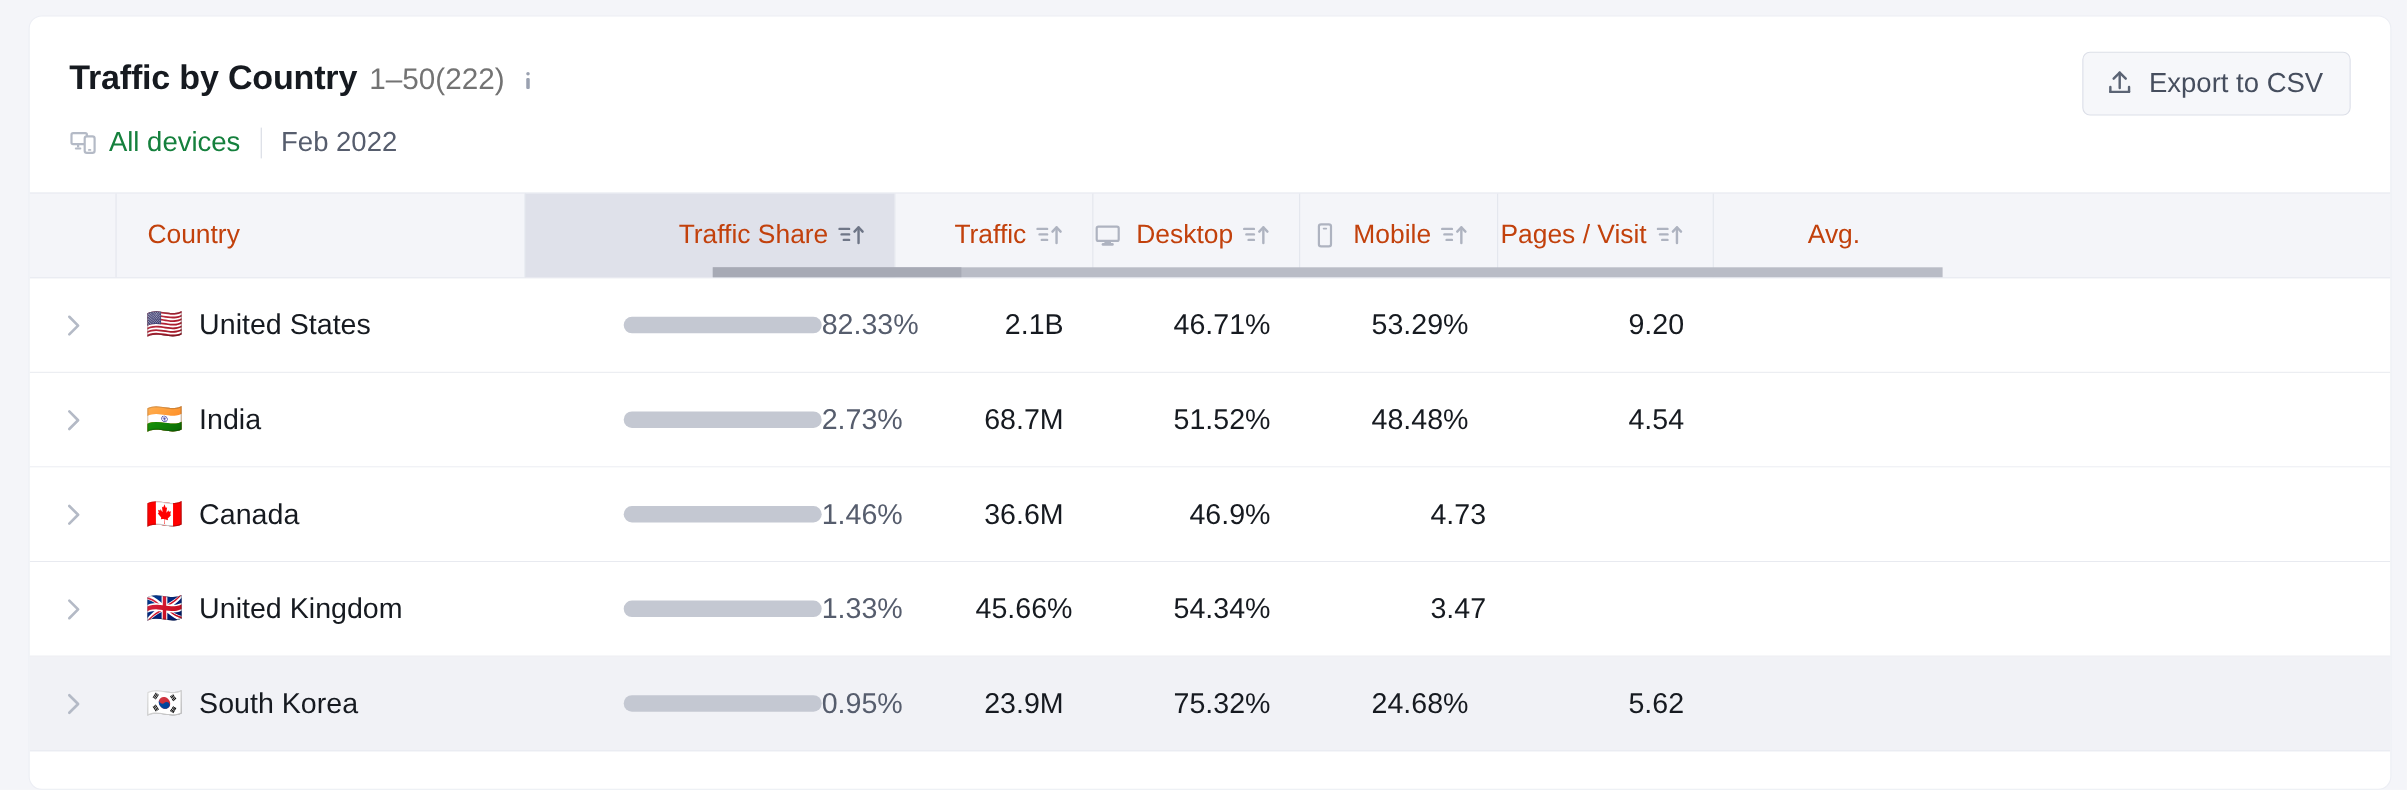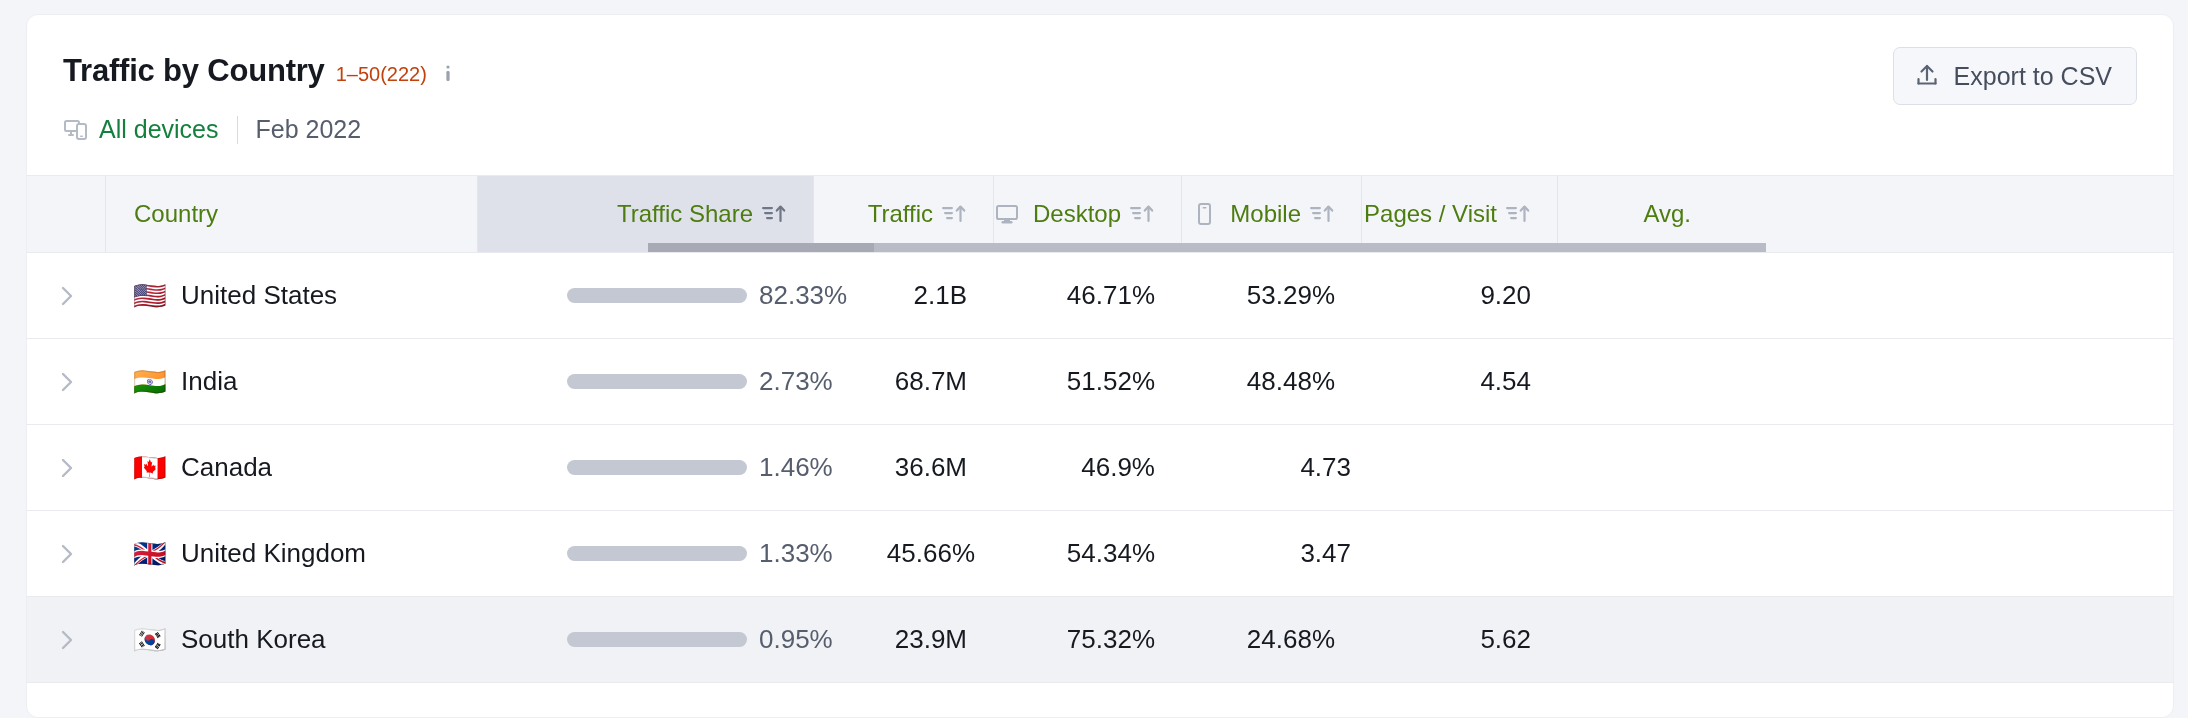--- a/index.html
+++ b/index.html
@@ -22,21 +22,21 @@
   
   .card-head { position: relative; height: 160px; }
   .title-row {
     position: absolute; left: 36px; top: 38px;
     display: flex; align-items: baseline; gap: 11px;
   }
   .title {
     font-size: 31px; font-weight: 700; color: #161a20;
     letter-spacing: -0.2px;
   }
-  .title-range { font-size: 20px; color: #c2410c; font-weight: 400; }
+  .title-range { font-size: 27px; color: #737373; font-weight: 400; }
   .info-icon {
     width: 20px; height: 20px; align-self: center;
     position: relative; top: 2px;
   }
   .subtitle-row {
     position: absolute; left: 36px; top: 100px;
     display: flex; align-items: center; gap: 10px;
   }
   .devices-icon { width: 26px; height: 26px; display: block; }
   .devices-label { font-size: 25px; color: #15803d; }
@@ -61,21 +61,21 @@
     position: relative;
     height: 78px;
     background: #f4f5f9;
     border-top: 1px solid #e8eaf0;
     border-bottom: 1px solid #e8eaf0;
     display: flex;
   }
   .th {
     display: flex; align-items: center;
     height: 100%;
-    font-size: 24px; color: #4d7c0f;
+    font-size: 24px; color: #c2410c;
     border-left: 1px solid #e3e6ed;
     position: relative;
   }
   .th.first { border-left: none; }
   .th .lbl { display: flex; align-items: center; gap: 9px; }
   .th.num { justify-content: flex-end; padding-right: 26px; }
   .th.text { justify-content: flex-start; padding-left: 28px; }
   .th.active { background: #dfe1ea; }
   .sort-icon { width: 25px; height: 24px; display: block; }
   .colicon { width: 26px; height: 26px; display: block; margin-right: 4px; }
@@ -120,21 +120,21 @@
   .c-mob   { width: 180px; }
   .c-pages { width: 196px; }
   .c-avg   { width: 160px; }
 
   .chev { width: 26px; height: 26px; display: block; cursor: pointer; }
   .flag { font-size: 27px; line-height: 1; width: 34px; display: inline-block;
           font-family: "DejaVu Sans", sans-serif; }
   .cname { font-size: 26px; color: #161a20; }
 
   
-  .c-share { display: flex; align-items: center; gap: 12px; padding-left: 8px; }
+  .c-share { display: flex; align-items: center; gap: 0; padding-left: 8px; }
   .bar-track {
     width: 180px; height: 15px;
     background: #c4c8d2; border-radius: 8px;
     overflow: hidden; flex: none;
     margin-left: 82px;
   }
   .bar-fill { height: 100%; background: #54aef4; border-radius: 8px; }
   .share-val {
     flex: 1; text-align: right; padding-right: 26px;
     font-size: 26px; color: #565d6d;

